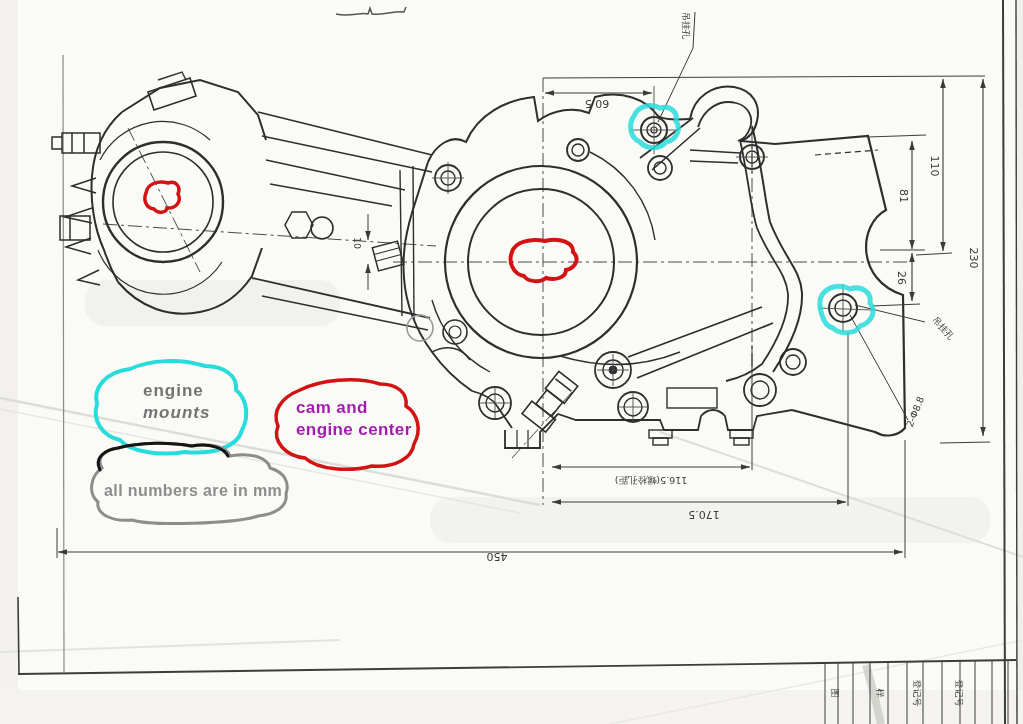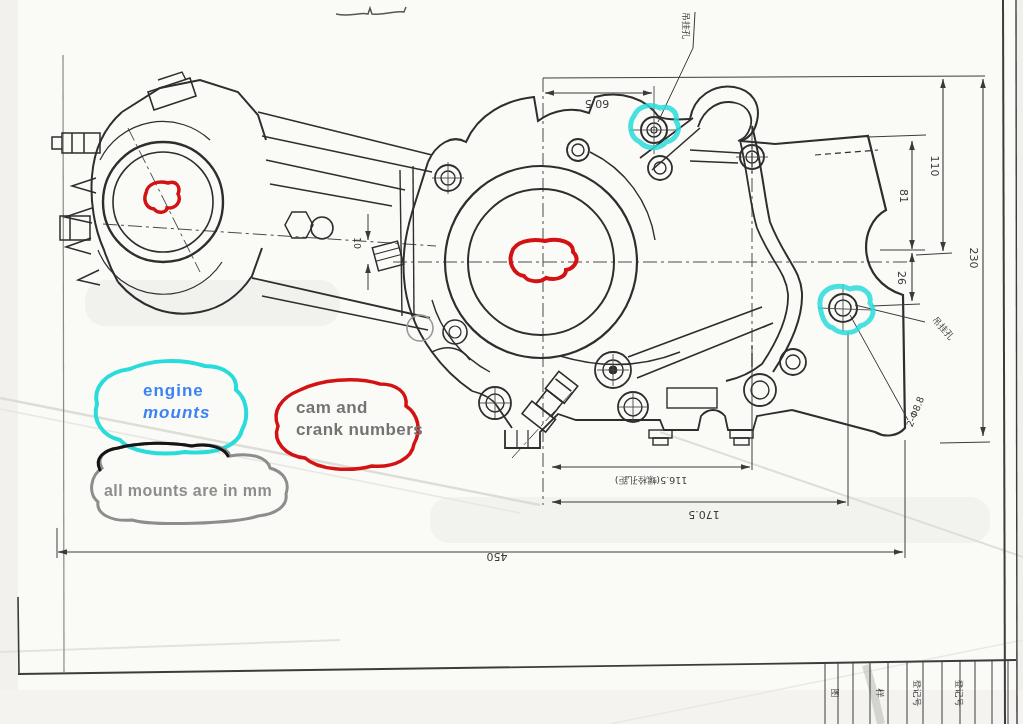--- a/index.html
+++ b/index.html
@@ -1,21 +1,21 @@
 <!DOCTYPE html>
 <html><head>
 <meta charset="utf-8">
 <style>
   html,body{margin:0;padding:0;background:#eceae6;}
   .page{position:relative;width:1023px;height:724px;background:#fafaf7;overflow:hidden;
         font-family:"Liberation Sans", sans-serif;}
   .page svg{position:absolute;left:0;top:0;}
   .note{position:absolute;font-weight:bold;line-height:1.1;white-space:nowrap;}
-  .note-cyan{color:#3b82f6;font-size:17px;letter-spacing:1px;}
-  .note-red{color:#737373;font-size:17px;letter-spacing:.4px;}
+  .note-cyan{color:#737373;font-size:17px;letter-spacing:1px;}
+  .note-red{color:#a21caf;font-size:17px;letter-spacing:.4px;}
   .note-gray{color:#8d8d8d;font-size:16px;letter-spacing:.4px;}
   .dim{font-family:"DejaVu Sans", sans-serif;font-size:11px;fill:#3a3a3a;}
   .dim-sm{font-family:"DejaVu Sans", sans-serif;font-size:9.5px;fill:#3a3a3a;}
   .cjk{font-family:"DejaVu Sans", sans-serif;font-size:9px;fill:#3a3a3a;}
 </style>
 </head>
 <body>
 
 <div class="page">
 
@@ -273,16 +273,16 @@
     <path d="M 130,369 C 105,372 93,388 97,404 C 92,420 102,436 120,440 C 130,452 160,456 185,452 C 215,455 238,446 242,430 C 250,415 246,398 236,390 C 238,376 224,366 205,366 C 180,358 150,360 130,369 Z" stroke-width="4" stroke="#28dcdc"></path>
     <path d="M 300,390 C 280,398 272,412 278,426 C 272,442 286,456 305,458 C 318,470 350,472 372,466 C 395,468 412,458 414,444 C 422,430 418,414 406,406 C 408,392 396,384 380,384 C 355,376 320,380 300,390 Z" stroke-width="3.5" stroke="#d31313"></path>
     <path d="M 102,468 C 96,458 104,450 118,448 C 140,442 170,442 190,446 C 212,442 228,448 230,456 C 252,452 268,458 270,468 C 284,472 290,482 286,494 C 288,506 276,514 258,516 C 236,524 150,526 132,520 C 112,522 96,514 98,502 C 88,494 90,476 102,468 Z" stroke-width="3" stroke="#8d8d8d"></path>
     <path d="M 100,470 C 94,458 104,450 118,448 C 140,442 170,442 192,446 C 210,443 224,448 228,456" stroke="#151515" stroke-width="3"></path>
   </g>
 </svg>
 
 <div class="note note-cyan" style="left:143px;top:382px;">engine</div>
 <div class="note note-cyan" style="left:143px;top:404px;font-style:italic;">mounts</div>
 <div class="note note-red" style="left:296px;top:399px;">cam and</div>
-<div class="note note-red" style="left:296px;top:421px;">crank numbers</div>
-<div class="note note-gray" style="left:104px;top:482px;">all mounts are in mm</div>
+<div class="note note-red" style="left:296px;top:421px;">engine center</div>
+<div class="note note-gray" style="left:104px;top:482px;">all numbers are in mm</div>
 
 </div>
 
 </body></html>

